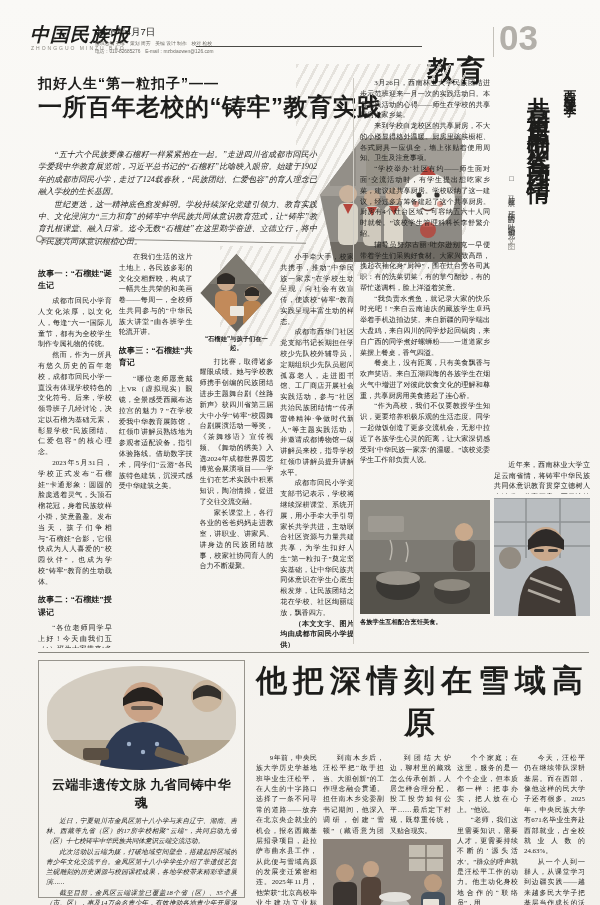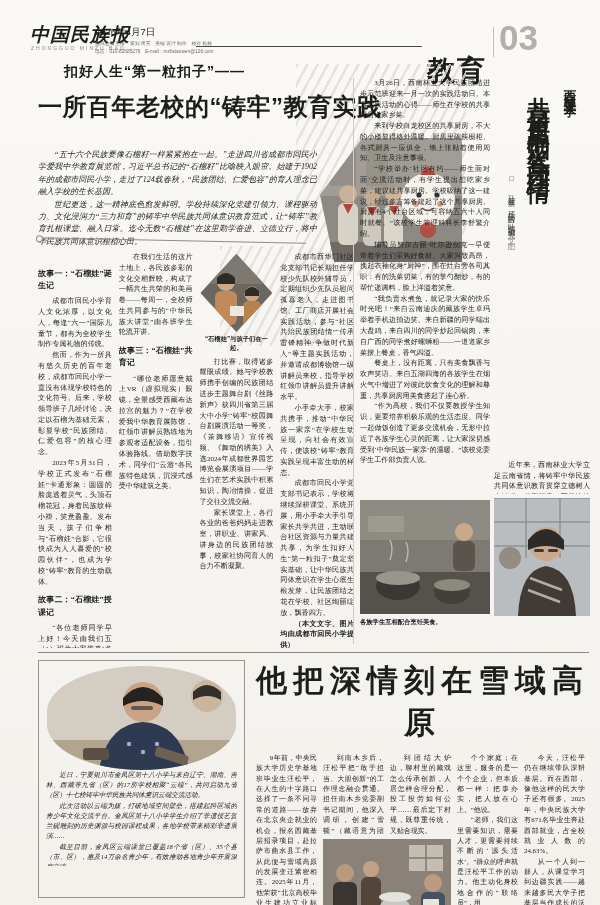--- a/index.html
+++ b/index.html
@@ -14,21 +14,21 @@
   .m-credits{position:absolute;left:95px;top:40px;font-size:4.8px;color:#6e6c66;line-height:1.6;}
   .m-rule{position:absolute;left:196px;top:46px;width:226px;height:1px;background:#4a4a46;}
   .m-section{position:absolute;left:427px;top:24px;font-size:28px;font-weight:900;letter-spacing:2px;margin-top:28px;}
   .m-div{position:absolute;left:493px;top:27px;width:1px;height:30px;background:#c4c1ba;}
   .m-page{position:absolute;left:499px;top:18px;font-size:35px;font-weight:bold;color:#b3b0aa;}
   
   .stripes{position:absolute;background:repeating-linear-gradient(118deg,#e0ddd7 0 2.5px,rgba(0,0,0,0) 2.5px 9px);opacity:.8;}
   .stripes.s1{left:296px;top:64px;width:170px;height:212px;}
   .stripes.s2{left:220px;top:246px;width:106px;height:100px;}
   
-  .kicker{position:absolute;left:38px;top:63px;font-size:14px;font-weight:700;letter-spacing:1px;margin-left:26px;}
+  .kicker{position:absolute;left:38px;top:75px;font-size:14px;font-weight:700;letter-spacing:1px;}
   .headline{position:absolute;left:38px;top:94px;width:345px;font-size:24px;line-height:1.12;font-weight:900;letter-spacing:.5px;}
   .lede{position:absolute;left:38px;top:149px;width:279px;font-size:8px;line-height:1.55;font-style:italic;text-align:justify;}
   .lede p{margin:0;text-indent:2em;}
   .flourish{position:absolute;left:38px;top:240px;width:268px;border-top:.7px solid #8f8d87;transform:rotate(1.2deg);}
   .fl-dot{position:absolute;left:-2px;top:-3px;width:5px;height:5px;border:.8px solid #8f8d87;border-radius:50%;background:#f7f5f1;}
   .mcols{position:absolute;left:38px;top:252px;width:316px;height:396px;display:flex;gap:7px;}
   .mcol{flex:1;overflow:hidden;font-size:7.1px;line-height:1.52;text-align:justify;}
   .mcol p{margin:0;text-indent:2em;}
   .msub{font-family:"Liberation Sans","DejaVu Sans",sans-serif;font-weight:700;font-size:8px;margin:7px 0 4px;text-indent:0;}
   .mcol .msub.first{margin-top:16px;}
@@ -95,21 +95,21 @@
 
   <div class="stripes s1"></div>
   <div class="stripes s2"></div>
 
   <div>
     <div class="kicker sans">扣好人生“第一粒扣子”——</div>
     <div class="headline sans">一所百年老校的“铸牢”教育实践</div>
 
     <div class="lede">
       <p>“五十六个民族要像石榴籽一样紧紧抱在一起。”走进四川省成都市回民小学爱我中华教育展览馆，习近平总书记的“石榴籽”比喻映入眼帘。始建于1902年的成都市回民小学，走过了124载春秋，“民族团结、仁爱包容”的育人理念已融入学校的生长基因。</p>
-      <p>世纪更迭，这一精神底色愈发鲜明。学校持续深化党建引领力、课程驱动力、文化浸润力“三力和育”的铸牢中华民族共同体意识教育范式，让“铸牢”教育扎根课堂、融入日常。迄今无数“石榴娃”在这里勤学奋进、立德立行，将中华民族共同体意识根植心田。</p>
+      <p>世纪更迭，这一精神底色愈发鲜明。学校持续深化党建引领力、教育实践中、文化浸润力“三力和育”的铸牢中华民族共同体意识教育范式，让“铸牢”教育扎根课堂、融入日常。迄今无数“石榴娃”在这里勤学奋进、立德立行，将中华民族共同体意识根植心田。</p>
     </div>
 
     <div class="ph photo-mascot">
       <svg viewBox="0 0 142 124">
         <rect width="142" height="124" fill="#8d8a84"></rect>
         <rect x="0" y="0" width="142" height="58" fill="#a19d96"></rect>
         <rect x="10" y="8" width="26" height="40" fill="#938f88"></rect>
         <rect x="46" y="6" width="22" height="42" fill="#979389"></rect>
         <rect x="0" y="104" width="142" height="20" fill="#6f6b64"></rect>
         <circle cx="28" cy="56" r="9" fill="#c9b29c"></circle>
@@ -162,22 +162,22 @@
               <path d="M45 37 Q52 29 59 37 L59 42 L45 42 Z" fill="#2e2a26"></path>
             <rect x="43" y="47" width="18" height="26" rx="5" fill="#b8824f"></rect>
             <rect x="30" y="52" width="14" height="10" rx="1" fill="#ece8df"></rect>
           </svg>
         </div>
         <div class="caption girls-cap">“石榴娃”与孩子们在一起。</div>
         <p>打比赛，取得诸多耀眼成绩。她与学校教师携手创编的民族团结进步主题舞台剧《丝路新声》获四川省第三届大中小学“铸牢”校园舞台剧展演活动一等奖，《茶舞移语》宣传视频、《舞动的绣美》入选2024年成都世界园艺博览会展演项目——学生们在艺术实践中积累知识，陶冶情操，促进了交往交流交融。</p>
         <p>家长课堂上，各行各业的爸爸妈妈走进教室，讲职业、讲家风、讲身边的民族团结故事，校家社协同育人的合力不断凝聚。</p>
       </div>
       <div class="mcol">
+        <p>小手牵大手，校家共携手，推动“中华民族一家亲”在学校生动呈现，向社会有效宣传，使该校“铸牢”教育实践呈现丰富生动的样态。</p>
         <p>成都市西华门社区党支部书记长期担任学校少先队校外辅导员，定期组织少先队员慰问孤寡老人，走进图书馆、工厂商店开展社会实践活动，参与“社区共治民族团结情”“传承雷锋精神·争做时代新人”等主题实践活动，并邀请成都博物馆一级讲解员来校，指导学校红领巾讲解员提升讲解水平。</p>
-        <p>小手牵大手，校家共携手，推动“中华民族一家亲”在学校生动呈现，向社会有效宣传，使该校“铸牢”教育实践呈现丰富生动的样态。</p>
         <p>成都市回民小学党支部书记表示，学校将继续深耕课堂、系统开展，用小手牵大手引导家长共学共进，主动联合社区资源与力量共建共享，为学生扣好人生“第一粒扣子”奠定坚实基础，让中华民族共同体意识在学生心底生根发芽，让民族团结之花在学校、社区绚丽绽放，飘香四方。</p>
         <p class="credit-line">（本文文字、图片均由成都市回民小学提供）</p>
       </div>
     </div>
   </div>
 
   <div class="vrule"></div>
 
   <div>
     <div class="racol">
@@ -247,20 +247,21 @@
         <path d="M52 104 Q60 58 96 56 Q134 58 142 104 Z" fill="#2e3a52"></path>
         <circle cx="82" cy="78" r="2.2" fill="#9fb0c8"></circle>
           <circle cx="96" cy="86" r="2.2" fill="#9fb0c8"></circle>
           <circle cx="110" cy="78" r="2.2" fill="#9fb0c8"></circle>
         <rect x="110" y="80" width="34" height="10" rx="3" fill="#6e6151" transform="rotate(18 110 80)"></rect>
         <rect x="36" y="82" width="26" height="12" rx="3" fill="#5a4f43"></rect>
         <circle cx="160" cy="30" r="16" fill="#c9b49a" opacity=".9"></circle>
           <path d="M146 26 Q160 12 174 26 L174 34 Q160 26 146 34 Z" fill="#33302c"></path>
       </svg>
     </div>
+    <div class="box-head">云端非遗传文脉 九省同铸中华魂</div>
     <div class="box-body">
       <p>近日，宁夏银川市金凤区第十八小学与来自辽宁、湖南、吉林、西藏等九省（区）的17所学校相聚“云端”，共同启动九省（区）十七校铸牢中华民族共同体意识云端交流活动。</p>
       <p>此次活动以云端为媒，打破地域空间壁垒，搭建起跨区域的青少年文化交流平台。金凤区第十八小学学生介绍了非遗技艺贺兰砚雕刻的历史渊源与校园课程成果，各地学校带来精彩非遗展演……</p>
       <p>截至目前，金凤区云端课堂已覆盖18个省（区）、35个县（市、区），惠及14万余名青少年，有效推动各地青少年开展深度交流。</p>
 
     </div>
 
   </div>
 
   <div class="bottom">

